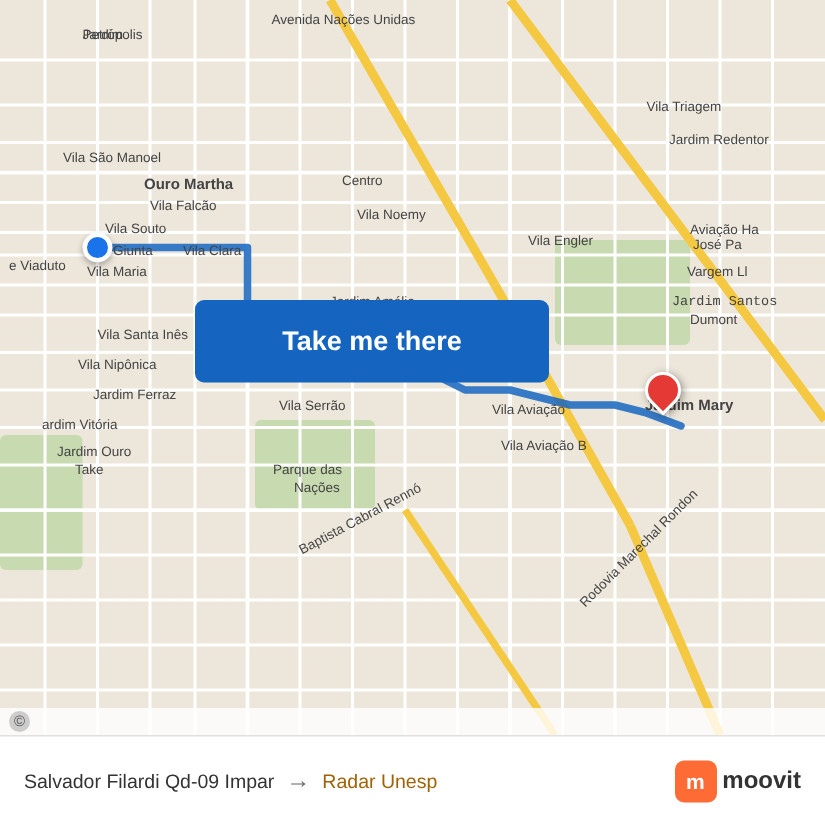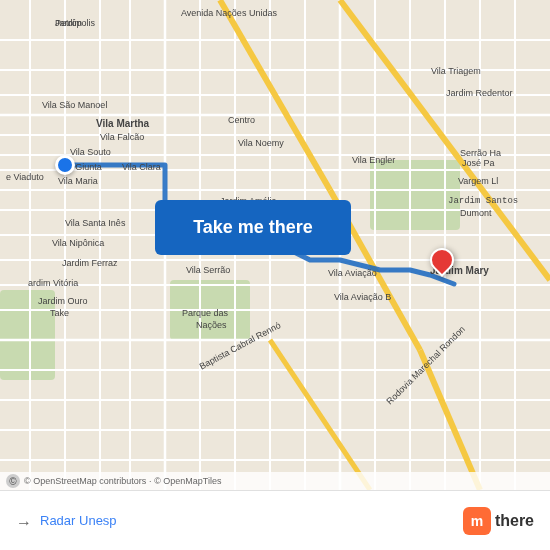--- a/index.html
+++ b/index.html
@@ -35,34 +35,33 @@
       left: 0;
       width: 100%;
       height: 100%;
     }
 
     
     .take-me-there-btn {
       position: absolute;
       top: 200px;
       left: 130px;
-      width: 196px;
+      width: 236px;
       height: 55px;
       background-color: #1565c0;
       color: white;
       border: none;
       border-radius: 6px;
       font-size: 18px;
       font-weight: bold;
       cursor: pointer;
       z-index: 10;
       display: flex;
       align-items: center;
       justify-content: center;
-      margin-left: 25px;
     }
 
     
     .marker-start {
       position: absolute;
       width: 20px;
       height: 20px;
       background-color: #1a73e8;
       border-radius: 50%;
       border: 3px solid white;
@@ -161,21 +160,21 @@
     .route-from {
       color: #333;
     }
 
     .route-arrow {
       color: #666;
       font-size: 16px;
     }
 
     .route-to {
-      color: #3b82f6;
+      color: #a16207;
     }
 
     .moovit-logo {
       display: flex;
       align-items: center;
       gap: 4px;
     }
 
     .moovit-text {
       font-size: 16px;
@@ -255,21 +254,21 @@
     <line x1="270" y1="340" x2="370" y2="490" stroke="#f5c842" stroke-width="5"></line>
 
     <line x1="340" y1="0" x2="550" y2="280" stroke="#f5c842" stroke-width="6"></line>
 
     <polyline points="65,165 100,165 130,165 165,165 165,210 200,210 235,210 270,240 310,260 340,260 380,270 410,270 430,275 454,284" fill="none" stroke="#1565c0" stroke-width="5" stroke-linecap="round" stroke-linejoin="round" opacity="0.85"></polyline>
   </svg>
 
   <span class="map-label" style="left:55px; top:18px;">Jardim</span>
   <span class="map-label" style="left:55px; top:18px;">Petrópolis</span>
   <span class="map-label" style="left:42px; top:100px;">Vila São Manoel</span>
-  <span class="map-label map-label-bold" style="left:96px; top:118px;">Vila Martha</span>
+  <span class="map-label map-label-bold" style="left:96px; top:118px;">Ouro Martha</span>
   <span class="map-label" style="left:100px; top:132px;">Vila Falcão</span>
   <span class="map-label" style="left:70px; top:147px;">Vila Souto</span>
   <span class="map-label" style="left:58px; top:162px;">Vila Giunta</span>
   <span class="map-label" style="left:122px; top:162px;">Vila Clara</span>
   <span class="map-label" style="left:58px; top:176px;">Vila Maria</span>
   <span class="map-label" style="left:6px; top:172px;">e Viaduto</span>
   <span class="map-label" style="left:228px; top:115px;">Centro</span>
   <span class="map-label" style="left:238px; top:138px;">Vila Noemy</span>
   <span class="map-label" style="left:352px; top:155px;">Vila Engler</span>
   <span class="map-label" style="left:65px; top:218px;">Vila Santa Inês</span>
@@ -279,46 +278,46 @@
   <span class="map-label" style="left:38px; top:296px;">Jardim Ouro</span>
   <span class="map-label" style="left:50px; top:308px;">Take</span>
   <span class="map-label" style="left:186px; top:265px;">Vila Serrão</span>
   <span class="map-label" style="left:182px; top:308px;">Parque das</span>
   <span class="map-label" style="left:196px; top:320px;">Nações</span>
   <span class="map-label" style="left:328px; top:268px;">Vila Aviação</span>
   <span class="map-label" style="left:334px; top:292px;">Vila Aviação B</span>
   <span class="map-label map-label-bold" style="left:430px; top:265px;">Jardim Mary</span>
   <span class="map-label" style="left:431px; top:66px;">Vila Triagem</span>
   <span class="map-label" style="left:446px; top:88px;">Jardim Redentor</span>
-  <span class="map-label" style="left:460px; top:148px;">Serrão Ha</span>
+  <span class="map-label" style="left:460px; top:148px;">Aviação Ha</span>
   <span class="map-label" style="left:462px; top:158px;">José Pa</span>
   <span class="map-label" style="left:458px; top:176px;">Vargem Ll</span>
   <span class="map-label" style="left:448px; top:196px;font-family:Liberation Mono, monospace;">Jardim Santos</span>
   <span class="map-label" style="left:460px; top:208px;">Dumont</span>
   <span class="map-label" style="left:220px; top:196px;">Jardim Amélia</span>
   <span class="map-label" style="top: 362px; left: 200px; transform: rotate(-28deg); transform-origin: left center;">Baptista Cabral Rennó</span>
   <span class="map-label" style="left:388px; top:398px; transform: rotate(-45deg); transform-origin: left center;">Rodovia Marechal Rondon</span>
   <span class="map-label" style="left:165px; top:8px;margin-left:16px;">Avenida Nações Unidas</span>
 
   <div class="marker-start"></div>
 
   <div class="marker-end">
     <div class="marker-end-pin"></div>
   </div>
 
   <button class="take-me-there-btn">Take me there</button>
 
   <div class="attribution">
     <span class="attribution-circle copyright-c">©</span>
-    <span>© OpenStreetMap contributors · © OpenMapTiles</span>
   </div>
 </div>
 
 <div class="bottom-bar">
   <div class="route-info">
+    <span class="route-from">Salvador Filardi Qd-09 Impar</span>
     <span class="route-arrow">→</span>
     <span class="route-to">Radar Unesp</span>
   </div>
   <div class="moovit-logo">
     <div class="moovit-icon">m</div>
-    <span class="moovit-text">there</span>
+    <span class="moovit-text">moovit</span>
   </div>
 </div>
 
 </body></html>

